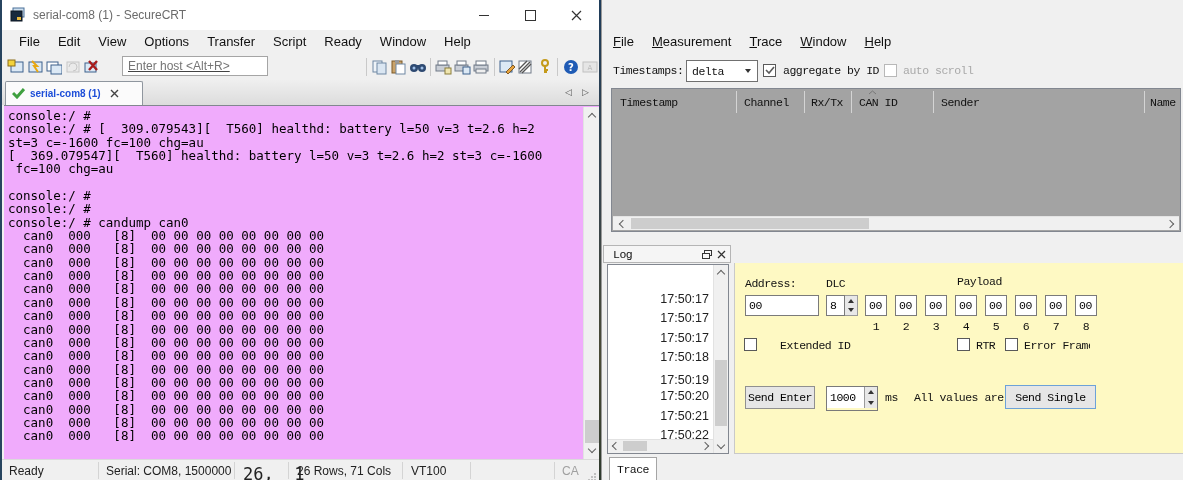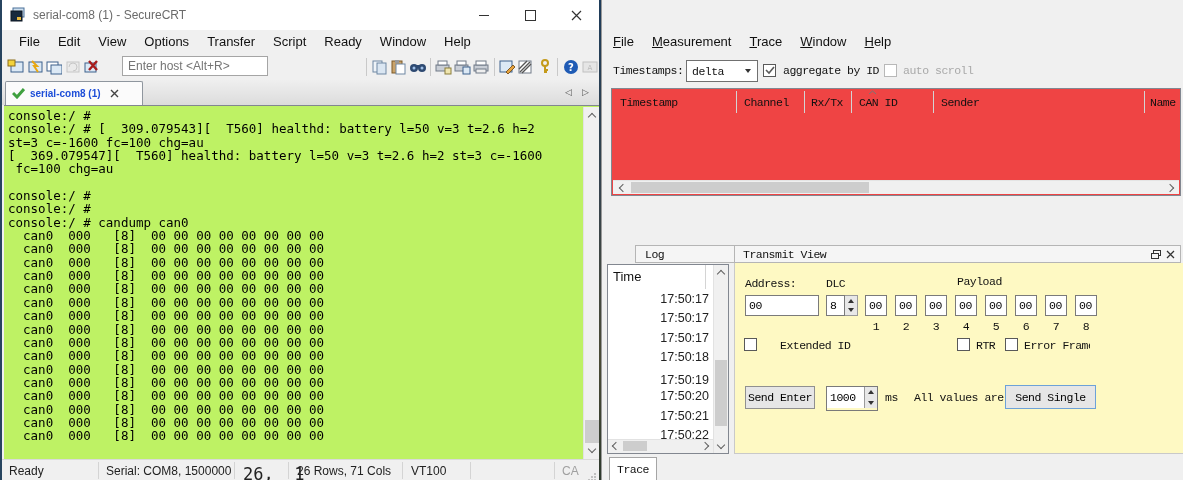--- a/index.html
+++ b/index.html
@@ -106,21 +106,21 @@
             <rect x="3" y="3" width="12" height="10" fill="#e3e3e3" stroke="#8a8a8a"></rect>
             <path d="M5 8 A4 4 0 1 1 9 12" stroke="#8a8a8a" fill="none"></path>
           </svg>
         </span>
       <span class="tbicon">
           <svg width="17" height="16">
             <rect x="3" y="4" width="11" height="9" fill="#dce9f5" stroke="#3c618c"></rect>
             <path d="M7 2 L15 11 M15 2 L7 11" stroke="#a81c1c" stroke-width="2.4"></path>
           </svg>
         </span>
-      <input class="ab" style="left: 120px; top: 3px; width: 146px; height: 20px; border: 1px solid rgb(165, 165, 165); font-size: 12px; color: rgb(68, 68, 68); padding: 0px 5px; box-sizing: border-box; outline: none; background: rgb(255, 255, 255);" placeholder="Enter host &lt;Alt+R&gt;">
+      <input class="ab" style="left: 120px; top: 3px; width: 146px; height: 20px; border: 1px solid rgb(165, 165, 165); font-size: 12px; color: rgb(68, 68, 68); padding: 0px 5px; box-sizing: border-box; outline: none; background: rgb(255, 255, 255); text-decoration: underline;" placeholder="Enter host &lt;Alt+R&gt;">
       <span class="tbsep" style="margin-left:266px;"></span>
       <span class="tbicon">
           <svg width="17" height="16">
             <rect x="2" y="2" width="9" height="11" fill="#eef3f8" stroke="#6e87a3"></rect>
             <rect x="6" y="4" width="9" height="11" fill="#dae6f2" stroke="#6e87a3"></rect>
           </svg>
         </span>
       <span class="tbicon">
           <svg width="17" height="16">
             <rect x="2" y="2" width="10" height="12" fill="#caa36a" stroke="#7d5a28"></rect>
@@ -200,21 +200,21 @@
           </svg>
         <span style="font-size:10px;font-weight:bold;color:#1d4ed8;">serial-com8 (1)</span>
         <svg width="9" height="9" style="margin-left:9px;">
             <path d="M1 1 L8 8 M8 1 L1 8" stroke="#444" stroke-width="1.4"></path>
           </svg>
       </div>
       <span class="ab" style="left:563px;top:7px;font-size:9px;color:#555;">◁</span>
       <span class="ab" style="left:580px;top:7px;font-size:9px;color:#555;">▷</span>
     </div>
 
-    <div class="ab" style="left:2px;top:105px;width:595px;height:354px;background:#bef264;border-top:1px solid #828790;box-sizing:border-box;">
+    <div class="ab" style="left:2px;top:105px;width:595px;height:354px;background:#f0abfc;border-top:1px solid #828790;box-sizing:border-box;">
       <pre class="term" style="margin:0;position:absolute;left:4px;top:3px;">console:/ # 
 console:/ # [  309.079543][  T560] healthd: battery l=50 v=3 t=2.6 h=2
 st=3 c=-1600 fc=100 chg=au
 [  369.079547][  T560] healthd: battery l=50 v=3 t=2.6 h=2 st=3 c=-1600
  fc=100 chg=au
 
 console:/ # 
 console:/ # 
 console:/ # candump can0
   can0  000   [8]  00 00 00 00 00 00 00 00
@@ -287,21 +287,21 @@
       <span class="ab cbox" style="left:161px;top:11px;">
           <svg width="10" height="9">
             <path d="M1 4 L4 7 L9 1" stroke="#5a5a5a" stroke-width="1.6" fill="none"></path>
           </svg>
         </span>
       <span class="ab cmono" style="left:181px;top:11px;">aggregate by ID</span>
       <span class="ab cbox dis" style="left:282px;top:11px;"></span>
       <span class="ab cmono" style="left:301px;top:11px;color:#a9a9a9;">auto scroll</span>
     </div>
 
-    <div class="ab" style="left:9px;top:88px;width:570px;height:108px;background:#ef4444;border:1px solid #828790;box-sizing:border-box;">
+    <div class="ab" style="left:9px;top:88px;width:570px;height:144px;background:#a3a3a3;border:1px solid #828790;box-sizing:border-box;">
       <span class="colhdr" style="left:8px;">Timestamp</span>
       <span class="coldiv" style="left:124px;"></span>
       <span class="colhdr" style="left:132px;">Channel</span>
       <span class="coldiv" style="left:192px;"></span>
       <span class="colhdr" style="left:199px;">Rx/Tx</span>
       <span class="coldiv" style="left:239px;"></span>
       <span class="colhdr" style="left:247px;">CAN ID</span>
       <svg class="ab" style="left:256px;top:1px;" width="9" height="5">
           <path d="M1 4 L4.5 1 L8 4" stroke="#777" fill="none"></path>
         </svg>
@@ -313,36 +313,35 @@
         <div class="ab" style="left:2px;top:0;width:13px;height:13px;display:flex;align-items:center;justify-content:center;">
             <span class="chev chev-left" style="margin-left:2px;"></span>
           </div>
         <div class="ab sbthumb" style="left:18px;top:1px;width:238px;height:11px;"></div>
         <div class="ab" style="right:2px;top:0;width:13px;height:13px;display:flex;align-items:center;justify-content:center;">
             <span class="chev chev-right" style="margin-right:2px;"></span>
           </div>
       </div>
     </div>
 
-    <div class="docktitle" style="left:1px;top:245px;width:128px;margin-left:32px;">
+    <div class="docktitle" style="left:1px;top:245px;width:128px;">
       <span class="cmono" style="padding-left:9px;flex:1;">Log</span>
       <span class="dockbtn">
           <svg width="10" height="9">
             <rect x="2.5" y="0.5" width="7" height="5" fill="none" stroke="#333"></rect>
             <rect x="0.5" y="3.5" width="7" height="5" fill="#f5f5f5" stroke="#333"></rect>
           </svg>
         </span>
       <span class="dockbtn" style="margin-right:2px;">
           <svg width="9" height="9">
             <path d="M1 1 L8 8 M8 1 L1 8" stroke="#333" stroke-width="1.3"></path>
           </svg>
         </span>
     </div>
     <div class="ab" style="left:5px;top:264px;width:122px;height:190px;background:#fff;border:1px solid #828790;box-sizing:border-box;">
-      <div class="ab" style="left:0;top:0;width:98px;height:24px;font-size:13px;color:#111;padding:4px 0 0 5px;border-right:1px solid #d4d4d4;box-sizing:border-box;background:#fff;">Time</div>
       <div class="ab" style="left:0;top:24px;width:104px;height:152px;overflow:hidden;font-size:12.5px;color:#222;">
         <div class="ab" style="top:3px;right:3px;">17:50:17</div>
         <div class="ab" style="top:22px;right:3px;">17:50:17</div>
         <div class="ab" style="top:42px;right:3px;">17:50:17</div>
         <div class="ab" style="top:61px;right:3px;">17:50:18</div>
         <div class="ab" style="top:84px;right:3px;">17:50:19</div>
         <div class="ab" style="top:100px;right:3px;">17:50:20</div>
         <div class="ab" style="top:120px;right:3px;">17:50:21</div>
         <div class="ab" style="top:139px;right:3px;">17:50:22</div>
       </div>
@@ -359,34 +358,20 @@
         <div class="ab" style="left:1px;top:0;width:12px;height:12px;display:flex;align-items:center;justify-content:center;">
             <span class="chev chev-left" style="margin-left:2px;"></span>
           </div>
         <div class="ab sbthumb" style="left:15px;top:1px;width:24px;height:10px;"></div>
         <div class="ab" style="right:1px;top:0;width:12px;height:12px;display:flex;align-items:center;justify-content:center;">
             <span class="chev chev-right" style="margin-right:2px;"></span>
           </div>
       </div>
     </div>
 
-    <div class="docktitle" style="left:132px;top:245px;width:447px;">
-      <span class="cmono" style="padding-left:8px;flex:1;">Transmit View</span>
-      <span class="dockbtn">
-          <svg width="10" height="9">
-            <rect x="2.5" y="0.5" width="7" height="5" fill="none" stroke="#333"></rect>
-            <rect x="0.5" y="3.5" width="7" height="5" fill="#f5f5f5" stroke="#333"></rect>
-          </svg>
-        </span>
-      <span class="dockbtn" style="margin-right:3px;">
-          <svg width="9" height="9">
-            <path d="M1 1 L8 8 M8 1 L1 8" stroke="#333" stroke-width="1.3"></path>
-          </svg>
-        </span>
-    </div>
     <div class="ab" style="left:132px;top:263px;width:466px;height:191px;background:#fef9c3;border:1px solid #c9c9c9;border-top:none;box-sizing:border-box;">
       <span class="ab cmono" style="left:10px;top:14px;">Address:</span>
       <span class="ab cmono" style="left:91px;top:14px;">DLC</span>
       <span class="ab cmono" style="left:222px;top:12px;">Payload</span>
 
       <input class="ab field" style="left: 10px; top: 32px; width: 74px; height: 21px;" value="00">
       <div class="ab" style="left:91px;top:32px;display:flex;height:21px;">
         <input class="field" style="width: 19px; height: 21px;" value="8">
         <span class="spinbtns" style="height:21px;">
             <span>

